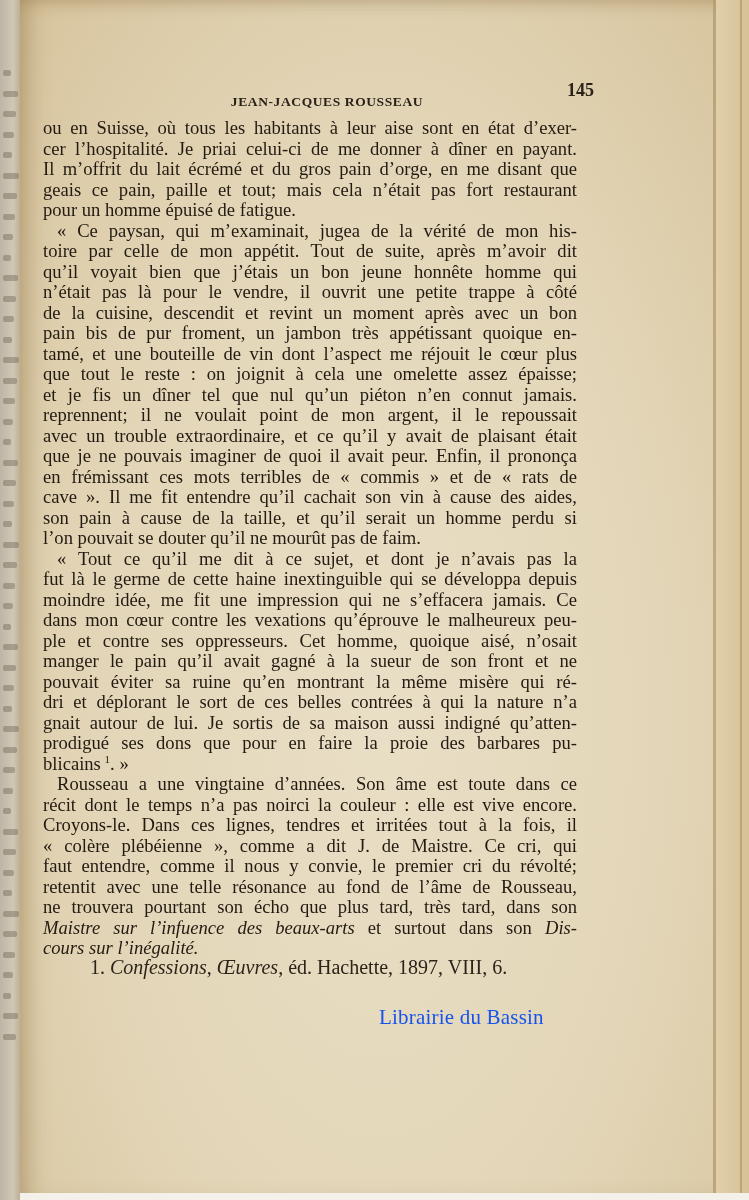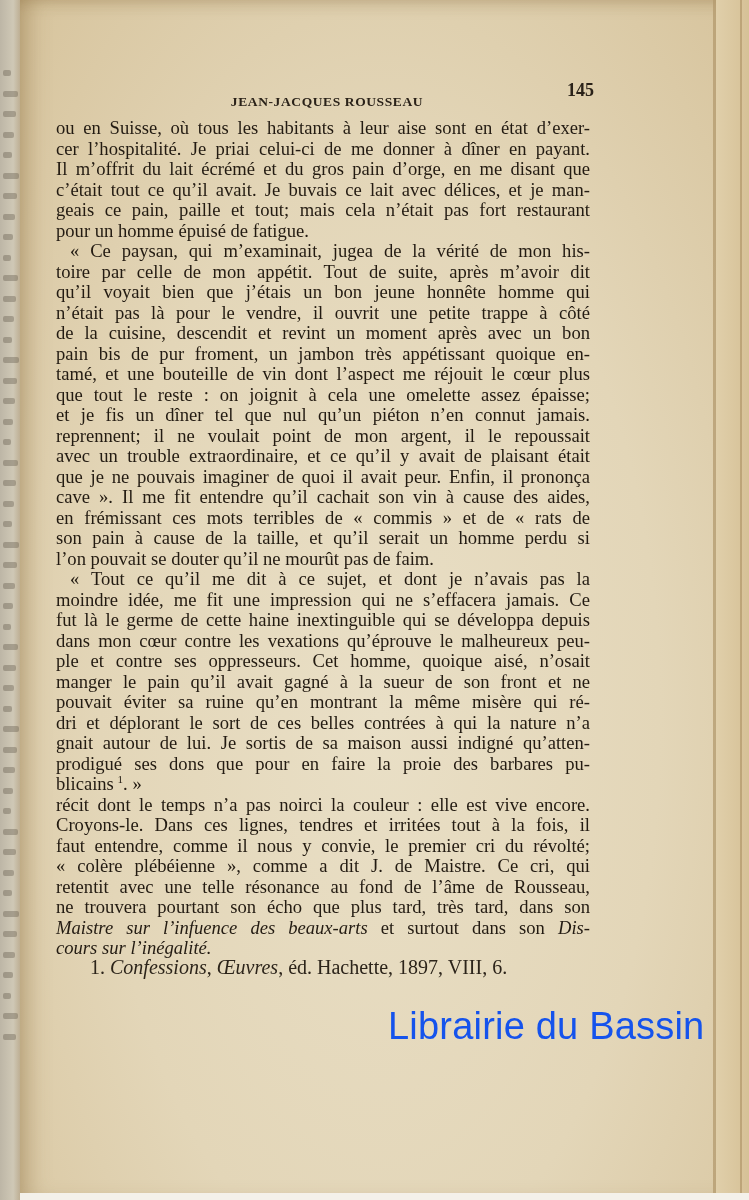--- a/index.html
+++ b/index.html
@@ -75,21 +75,21 @@
     .page-number {
       position: absolute;
       right: 0;
       top: 0;
       font-size: 18px;
       font-weight: bold;
       color: #2a2219;
     }
     .body-text {
       position: absolute;
-      left: 56px;
+      left: 43px;
       top: 118px;
       width: 534px;
       font-family: "Liberation Serif", serif;
       font-size: 18.6px;
       line-height: 20.5px;
       color: #231b12;
       text-align: justify;
     }
     .line {
       display: block;
@@ -109,24 +109,24 @@
       position: absolute;
       left: 90px;
       top: 956px;
       font-family: "Liberation Serif", serif;
       font-size: 20px;
       color: #2c241a;
       white-space: nowrap;
     }
     .watermark {
       position: absolute;
-      left: 388px;
+      left: 379px;
       top: 1005px;
-      font-family: Liberation Sans, sans-serif;
-      font-size: 38px;
+      font-family: Liberation Serif, serif;
+      font-size: 21px;
       color: #1553ec;
       white-space: nowrap;
       letter-spacing: 0.2px;
     }
     .bottom-edge {
       position: absolute;
       left: 20px; top: 1193px;
       width: 729px; height: 7px;
       background: #f4f1ea;
     }
@@ -194,63 +194,63 @@
   <span class="running-head">JEAN-JACQUES ROUSSEAU</span>
   <span class="page-number">145</span>
 </div>
 
 <div class="body-text">
 
   <div>
     <span class="line">ou en Suisse, où tous les habitants à leur aise sont en état d’exer-</span>
     <span class="line">cer l’hospitalité. Je priai celui-ci de me donner à dîner en payant.</span>
     <span class="line">Il m’offrit du lait écrémé et du gros pain d’orge, en me disant que</span>
-    <span class="line">c’était tout ce qu’il avait. Je buvais ce lait avec délices, et je man-</span>
     <span class="line">geais ce pain, paille et tout; mais cela n’était pas fort restaurant</span>
     <span class="line last">pour un homme épuisé de fatigue.</span>
   </div>
 
   <div>
     <span class="line indent">« Ce paysan, qui m’examinait, jugea de la vérité de mon his-</span>
     <span class="line">toire par celle de mon appétit. Tout de suite, après m’avoir dit</span>
     <span class="line">qu’il voyait bien que j’étais un bon jeune honnête homme qui</span>
     <span class="line">n’était pas là pour le vendre, il ouvrit une petite trappe à côté</span>
     <span class="line">de la cuisine, descendit et revint un moment après avec un bon</span>
     <span class="line">pain bis de pur froment, un jambon très appétissant quoique en-</span>
     <span class="line">tamé, et une bouteille de vin dont l’aspect me réjouit le cœur plus</span>
     <span class="line">que tout le reste : on joignit à cela une omelette assez épaisse;</span>
     <span class="line">et je fis un dîner tel que nul qu’un piéton n’en connut jamais.</span>
     <span class="line">reprennent; il ne voulait point de mon argent, il le repoussait</span>
     <span class="line">avec un trouble extraordinaire, et ce qu’il y avait de plaisant était</span>
     <span class="line">que je ne pouvais imaginer de quoi il avait peur. Enfin, il prononça</span>
+    <span class="line">en frémissant ces mots terribles de « commis » et de « rats de</span>
     <span class="line">cave ». Il me fit entendre qu’il cachait son vin à cause des aides,</span>
-    <span class="line">en frémissant ces mots terribles de « commis » et de « rats de</span>
     <span class="line">son pain à cause de la taille, et qu’il serait un homme perdu si</span>
     <span class="line last">l’on pouvait se douter qu’il ne mourût pas de faim.</span>
   </div>
 
   <div>
     <span class="line indent">« Tout ce qu’il me dit à ce sujet, et dont je n’avais pas la</span>
+    <span class="line">fut là le germe de cette haine inextinguible qui se développa depuis</span>
     <span class="line">moindre idée, me fit une impression qui ne s’effacera jamais. Ce</span>
-    <span class="line">fut là le germe de cette haine inextinguible qui se développa depuis</span>
     <span class="line">dans mon cœur contre les vexations qu’éprouve le malheureux peu-</span>
     <span class="line">ple et contre ses oppresseurs. Cet homme, quoique aisé, n’osait</span>
     <span class="line">manger le pain qu’il avait gagné à la sueur de son front et ne</span>
     <span class="line">pouvait éviter sa ruine qu’en montrant la même misère qui ré-</span>
     <span class="line">dri et déplorant le sort de ces belles contrées à qui la nature n’a</span>
     <span class="line">gnait autour de lui. Je sortis de sa maison aussi indigné qu’atten-</span>
     <span class="line">prodigué ses dons que pour en faire la proie des barbares pu-</span>
     <span class="line last"><span>blicains</span> <sup>1</sup><span>. »</span></span>
   </div>
 
   <div>
+    <span class="line indent">Rousseau a une vingtaine d’années. Son âme est toute dans ce</span>
     <span class="line">récit dont le temps n’a pas noirci la couleur : elle est vive encore.</span>
     <span class="line">Croyons-le. Dans ces lignes, tendres et irritées tout à la fois, il</span>
+    <span class="line">« colère plébéienne », comme a dit J. de Maistre. Ce cri, qui</span>
     <span class="line">faut entendre, comme il nous y convie, le premier cri du révolté;</span>
-    <span class="line">« colère plébéienne », comme a dit J. de Maistre. Ce cri, qui</span>
     <span class="line">retentit avec une telle résonance au fond de l’âme de Rousseau,</span>
     <span class="line">ne trouvera pourtant son écho que plus tard, très tard, dans son</span>
     <span class="line"><span class="ital">Maistre sur l’infuence des beaux-arts</span><span> et surtout dans son </span><span class="ital">Dis-</span></span>
     <span class="line last"><span class="ital">cours sur l’inégalité.</span></span>
   </div>
 </div>
 
 <div class="footnote">
   <span>1.</span>
   <span class="ital">Confessions</span><span>, </span><span class="ital">Œuvres</span><span>, éd. Hachette, 1897, VIII, 6.</span>

